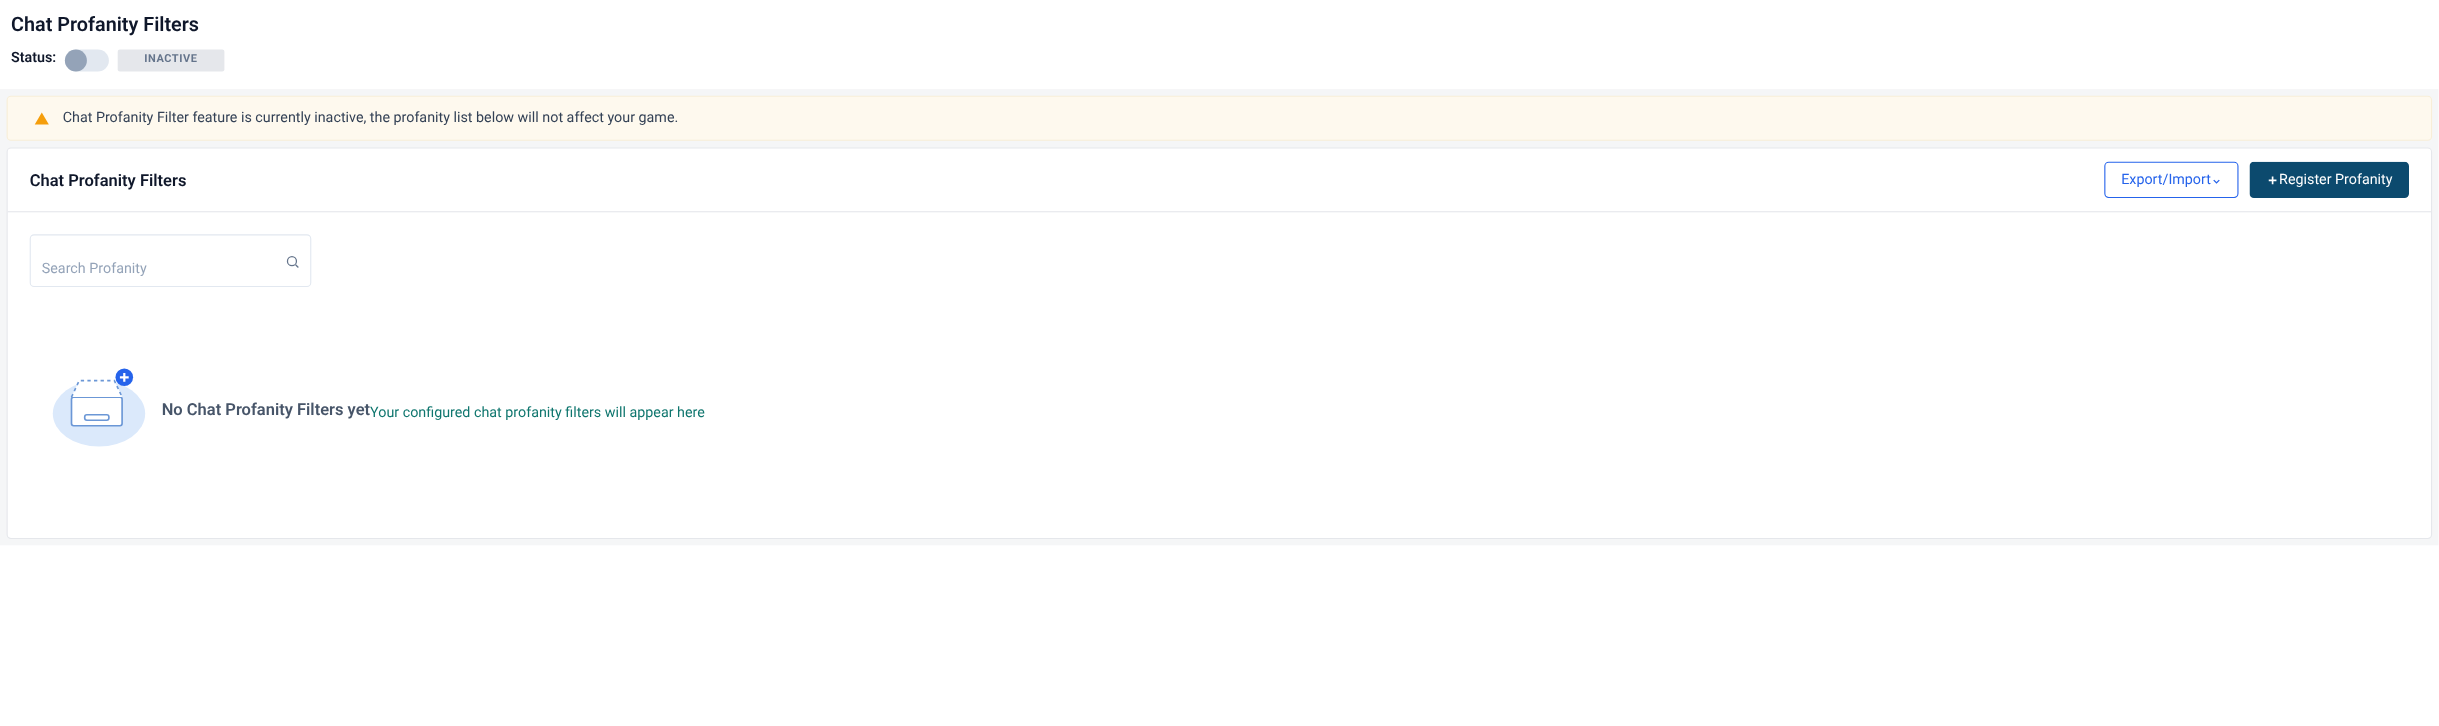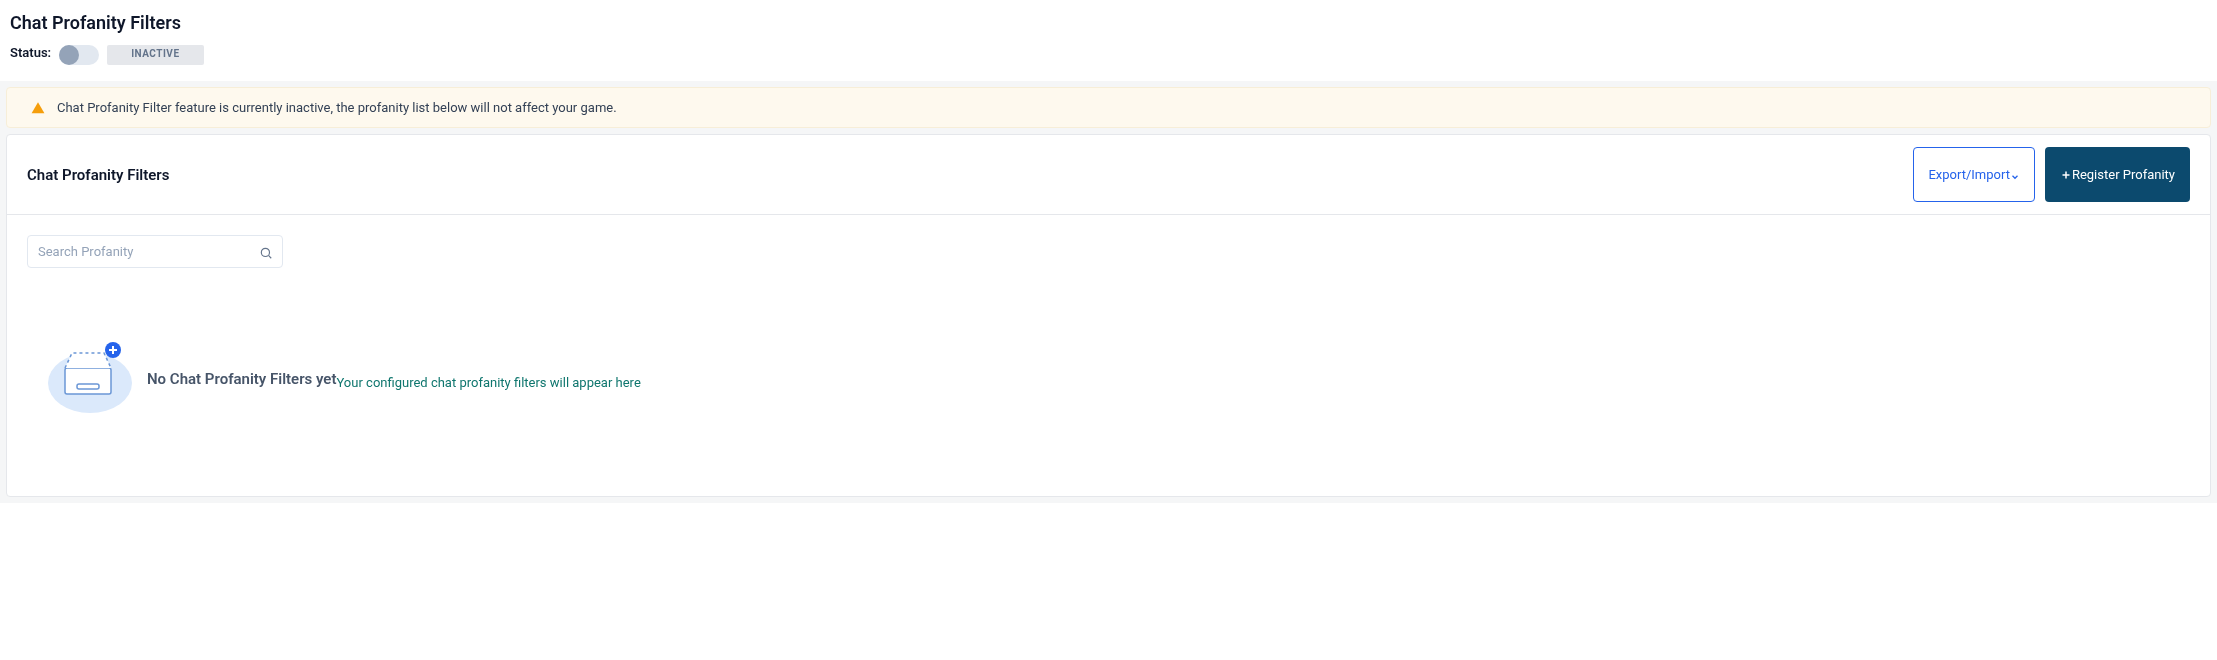--- a/index.html
+++ b/index.html
@@ -19,31 +19,31 @@
     .section-wrapper { background: #f5f6f7; padding: 6px; }
 
     .alert { background: #fef9ee; border: 1px solid #f7eed8; border-radius: 4px; padding: 12px 24px; display: flex; align-items: center; gap: 12px; font-size: 13px; color: #334155; margin-bottom: 6px; }
     .alert-icon { width: 14px; height: 14px; color: #f59e0b; flex-shrink: 0; }
 
     .panel { background: #fff; border: 1px solid #e5e7eb; border-radius: 4px; }
     .panel-header { display: flex; align-items: center; justify-content: space-between; padding: 12px 20px; border-bottom: 1px solid #e5e7eb; gap: 12px; }
     .panel-title { font-size: 15px; font-weight: 600; color: #0f172a; }
     .panel-actions { display: flex; gap: 10px; align-items: center; }
 
-    .btn { display: inline-flex; align-items: center; gap: 0; font-size: 13px; padding: 19px 14px; border-radius: 4px; cursor: pointer; border: 1px solid transparent; background: none; font-family: inherit; white-space: nowrap; }
+    .btn { display: inline-flex; align-items: center; gap: 0; font-size: 13px; padding: 8px 14px; border-radius: 4px; cursor: pointer; border: 1px solid transparent; background: none; font-family: inherit; white-space: nowrap; }
     .btn-outline { border: 1px solid #2563eb; color: #2563eb; background: #fff; }
     .btn-primary { background: #0c4a6e; color: #fff; justify-content: flex-end; }
 
     .chevron { width: 10px; height: 10px; display: inline-block; }
     .plus-icon { width: 12px; height: 12px; }
 
     .panel-body { padding: 20px; }
 
     .search-box { position: relative; width: 256px; }
-    .search-input { width: 100%; padding: 8px 36px 8px 10px; border: 1px solid #e2e8f0; border-radius: 4px; font-size: 13px; background: #fff; color: #334155; font-family: inherit; }
+    .search-input { width: 100%; padding: 23px 36px 8px 10px; border: 1px solid #e2e8f0; border-radius: 4px; font-size: 13px; background: #fff; color: #334155; font-family: inherit; }
     .search-input::placeholder { color: #94a3b8; }
     .search-icon-wrap { position: absolute; right: 10px; top: 50%; transform: translateY(-50%); width: 14px; height: 14px; color: #64748b; pointer-events: none; }
 
     .empty-state { display: flex; align-items: center; padding: 60px 0 40px 0; }
     .empty-illustration { width: 120px; height: 90px; margin-bottom: 18px; position: relative; }
     .empty-title { font-size: 15px; font-weight: 600; color: #475569; margin-bottom: 6px; }
     .empty-subtitle { font-size: 13px; color: #0f766e; }
   </style>
 </head>
 <body>

